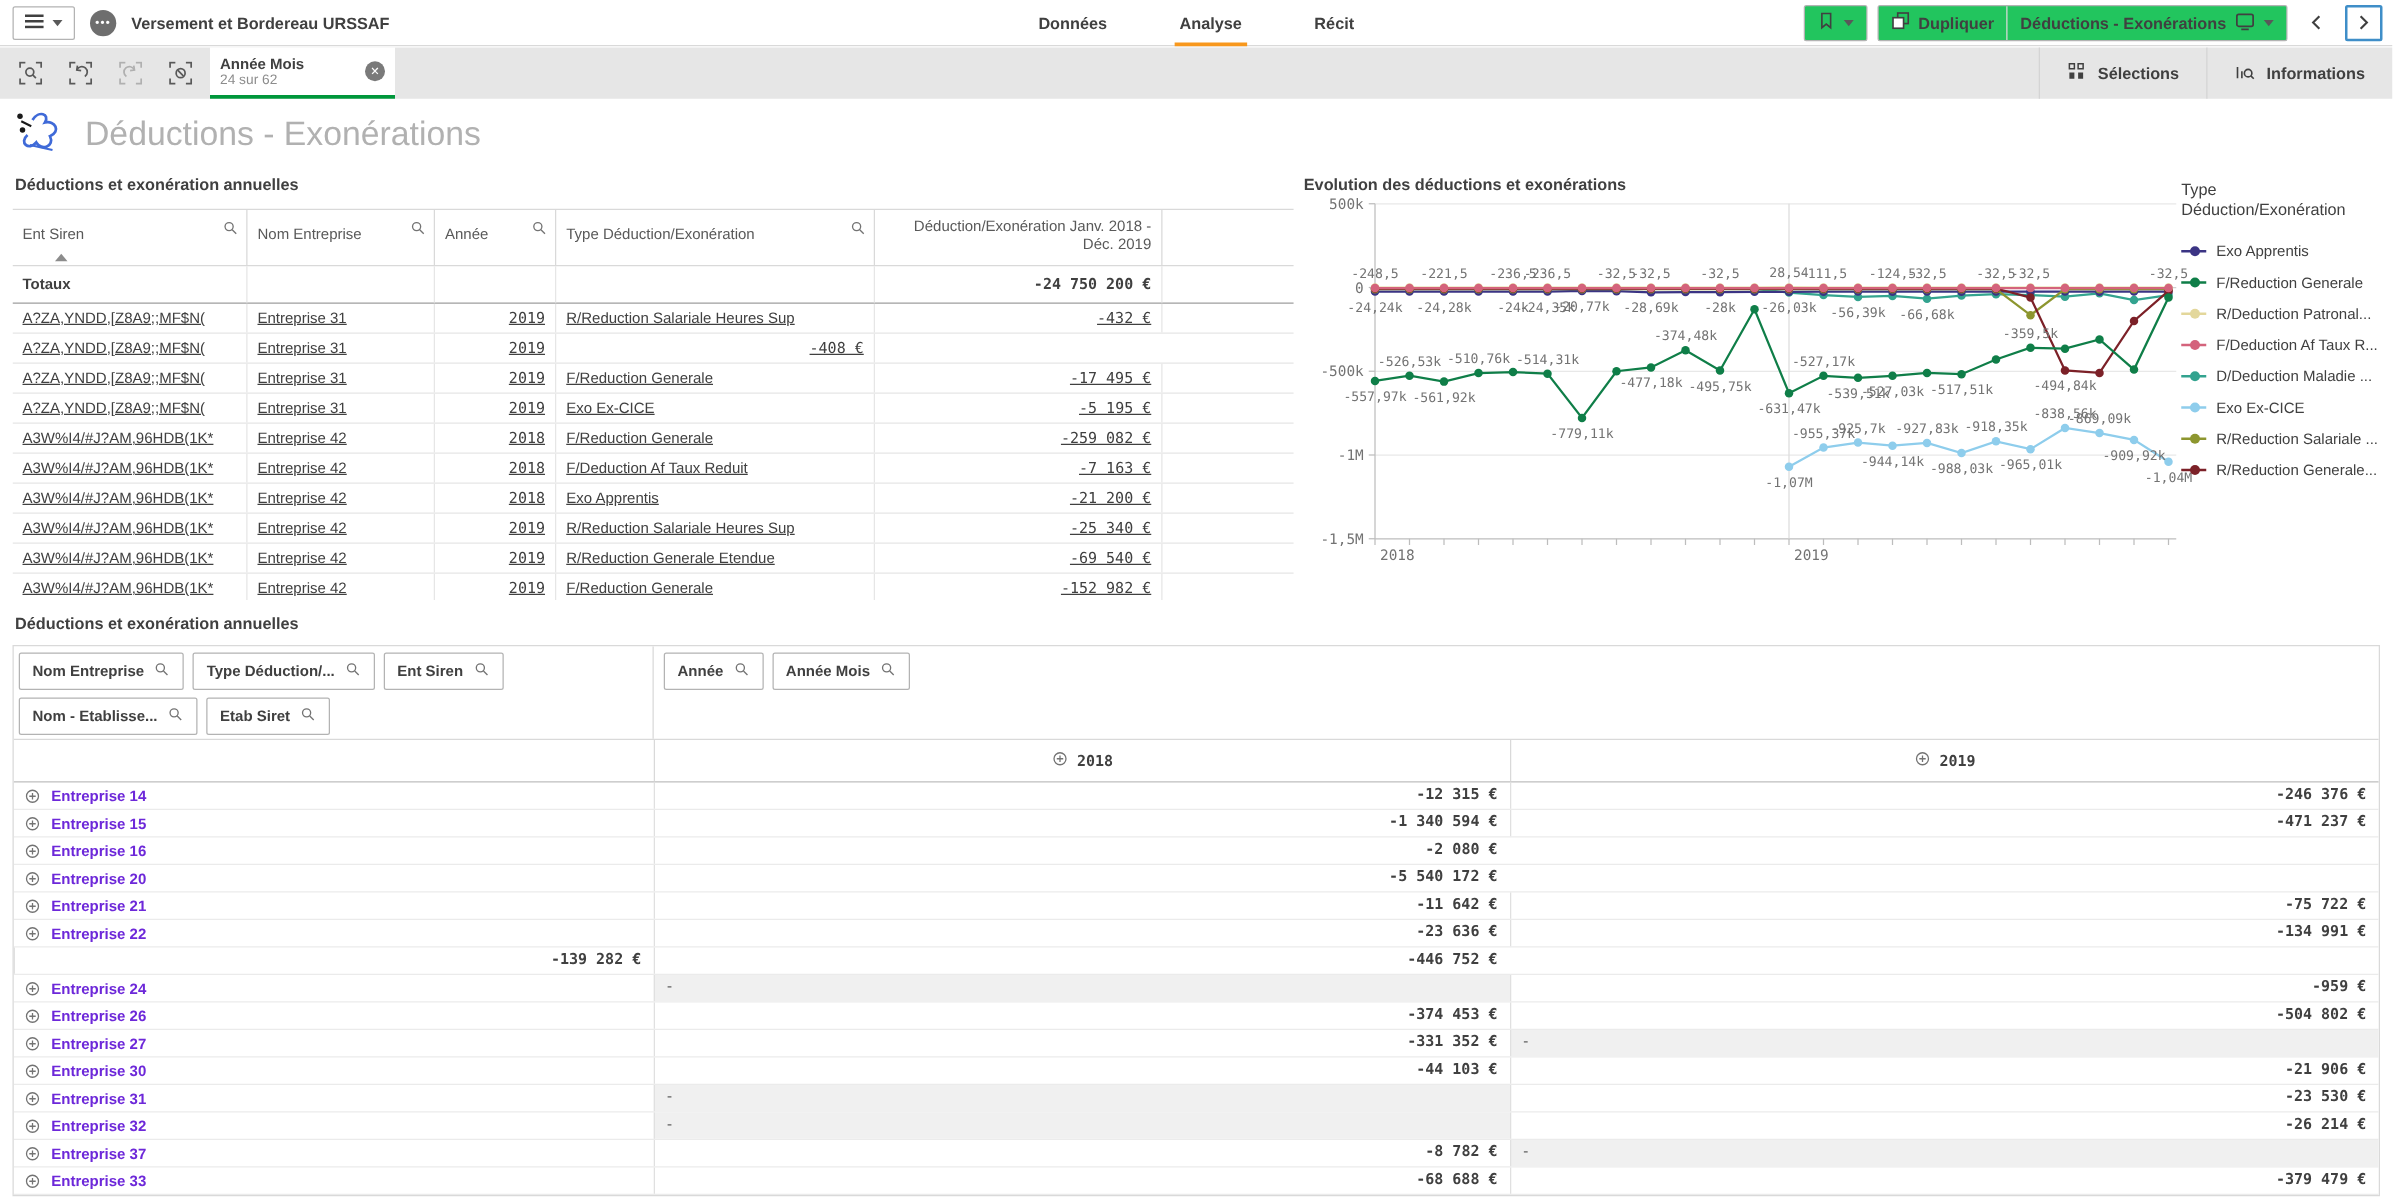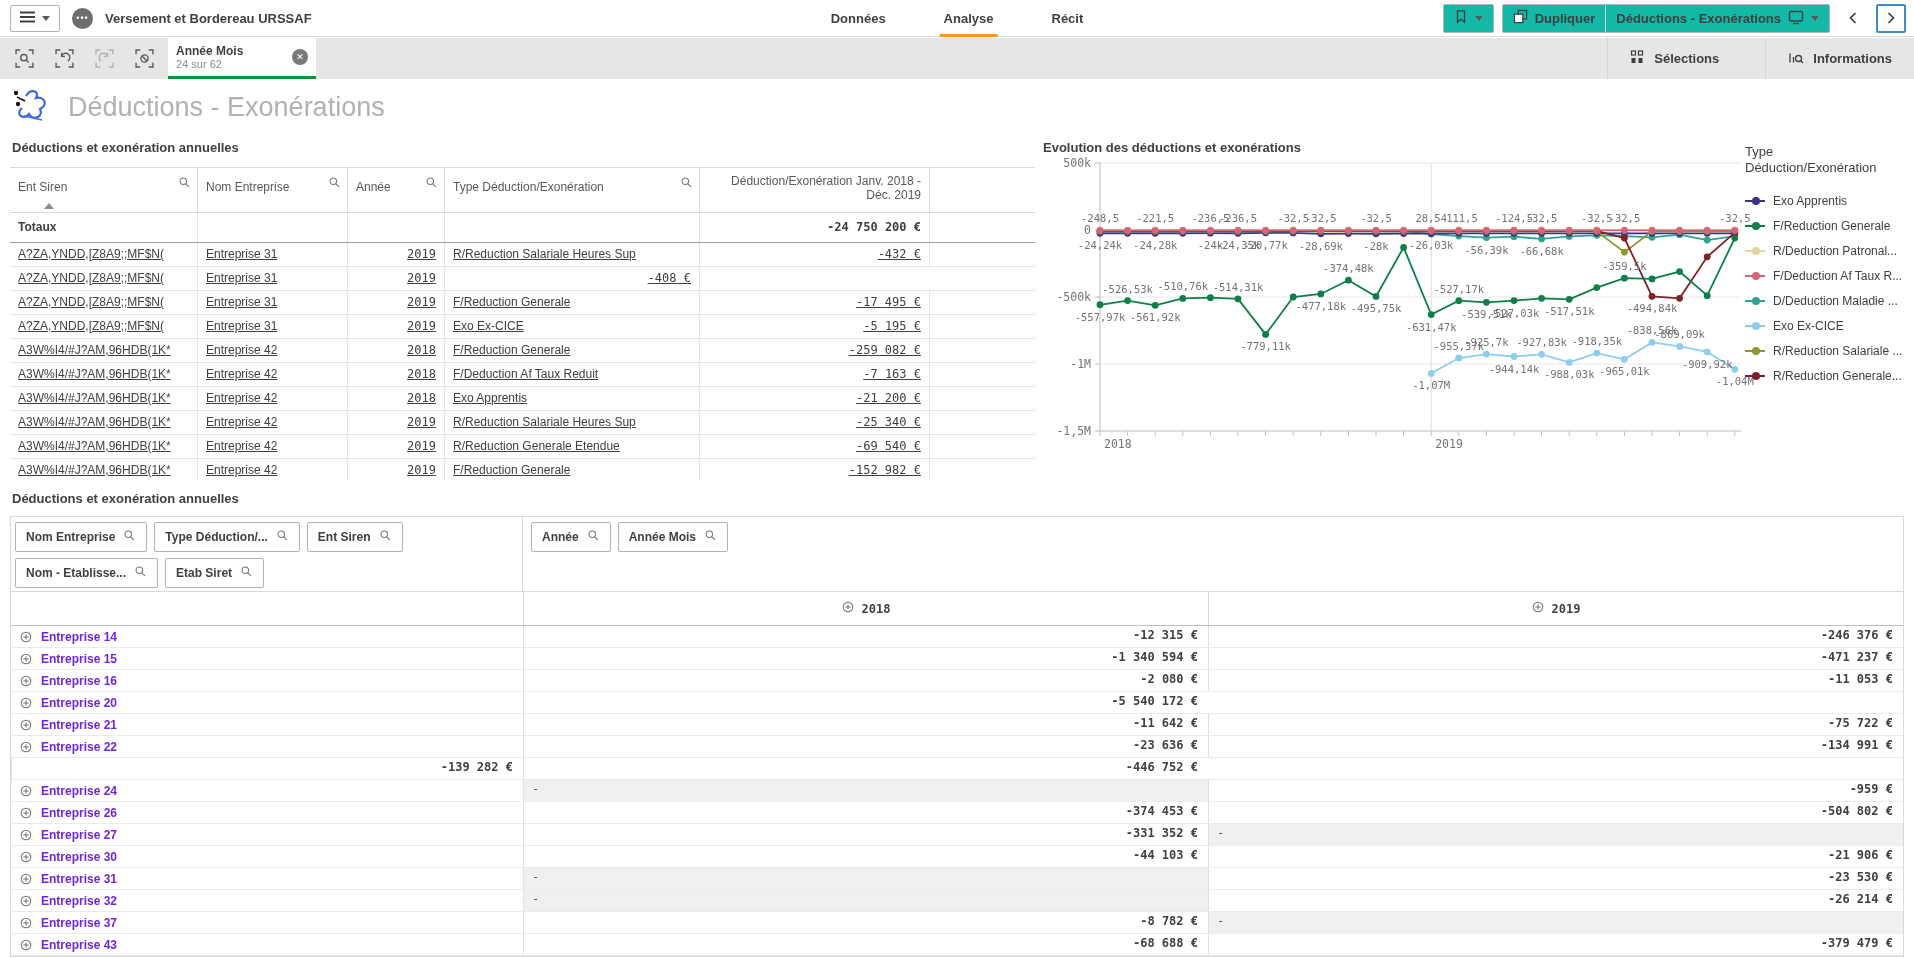--- a/index.html
+++ b/index.html
@@ -15,42 +15,42 @@
     background:#fff; height:27px; padding:0 9px; cursor:pointer; color:#404040; }
   .caret { width:0; height:0; border-left:4px solid transparent; border-right:4px solid transparent;
     border-top:5px solid #595959; display:inline-block; }
   .app-circle { width:21px; height:21px; border-radius:50%; background:#6e6e6e; color:#fff;
     font-size:9px; letter-spacing:1px; display:flex; align-items:center; justify-content:center; font-weight:bold; }
   .app-title { font-size:13px; font-weight:bold; color:#404040; }
   .tb-tabs { display:flex; gap:58px; justify-content:center; position:absolute; left:50%; transform:translateX(-50%); height:37px; align-items:center; }
   .tab { font-size:13px; font-weight:bold; color:#404040; height:37px; display:flex; align-items:center; cursor:pointer; position:relative; }
   .tab.active::after { content:""; position:absolute; left:-4px; right:-4px; bottom:0; height:3px; background:#f8981d; }
   .tb-right { display:flex; align-items:center; gap:8px; padding-right:8px; margin-left:auto; }
-  .tb-group { display:flex; align-items:center; border:1px solid #b3b3b3; border-radius:2px; height:29px; background:#14b8a6; }
+  .tb-group { display:flex; align-items:center; border:1px solid #b3b3b3; border-radius:2px; height:29px; background:#22c55e; }
   .tb-item { display:flex; align-items:center; gap:7px; padding:0 10px; font-size:13px; font-weight:bold; color:#404040; height:100%; cursor:pointer; }
   .tb-item + .tb-item { border-left:1px solid #d9d9d9; }
   .nav-chevron { width:30px; height:29px; display:flex; align-items:center; justify-content:center; color:#404040; cursor:pointer; }
   .nav-chevron.boxed { border:2px solid #3f8ec8; border-radius:2px; background:#fff; }
 
   
   .selbar { position:absolute; left:0; top:38px; width:1914px; height:41px; background:#e6e6e6;
     display:flex; align-items:stretch; }
   .sel-tools { display:flex; align-items:center; gap:4px; padding:0 6px; }
   .sel-tool { width:36px; height:36px; display:flex; align-items:center; justify-content:center; cursor:pointer; }
   .sel-tool.disabled { opacity:.38; }
   .chip { width:148px; background:#fff; border-bottom:3px solid #00973b; margin:0; height:41px;
     display:flex; align-items:center; padding:0 8px; gap:6px; cursor:pointer; position:relative; }
   .chip-txt { flex:1; min-width:0; }
   .chip-title { font-size:12px; font-weight:bold; color:#404040; line-height:14px; }
   .chip-sub { font-size:11px; color:#8c8c8c; line-height:13px; }
   .chip-x { width:16px; height:16px; border-radius:50%; background:#7a7a7a; color:#fff; font-size:9px;
     display:flex; align-items:center; justify-content:center; cursor:pointer; flex:none; }
   .sel-right { margin-left:auto; display:flex; align-items:stretch; }
   .sel-right-btn { display:flex; align-items:center; gap:9px; padding:0 22px; font-size:13px; font-weight:bold;
-    color:#404040; border-left:1px solid #d4d4d4; cursor:pointer;margin-left:24px; }
+    color:#404040; border-left:1px solid #d4d4d4; cursor:pointer; }
 
   
   .sheet-head { position:absolute; left:12px; top:86px; display:flex; align-items:center; gap:14px; }
   .sheet-title { font-size:27px; color:#b1b1b1; font-weight:normal; }
 
   .card-title { font-size:13px; font-weight:bold; color:#404040; }
 
   
   .t1-card { position:absolute; left:10px; top:136px; width:1025px; height:344px; overflow:hidden; }
   .t1-card .card-title { padding:4px 0 12px 2px; }
@@ -861,21 +861,20 @@
               <span style="display: inline-flex;">
                 <svg width="12" height="12" viewBox="0 0 14 14">
                   <circle cx="7" cy="7" r="5.6" fill="none" stroke="#737373" stroke-width="1.2"></circle>
                   <line x1="7" y1="4" x2="7" y2="10" stroke="#737373" stroke-width="1.2"></line>
                   <line x1="4" y1="7" x2="10" y2="7" stroke="#737373" stroke-width="1.2"></line>
                 </svg>
               </span>
               <span>Entreprise 16</span>
             </div>
             <div class="p-val">-2 080 €</div>
-            <div class="p-val">-11 053 €</div>
           </div>
           <div class="p-row">
             <div class="p-label">
               <span style="display: inline-flex;">
                 <svg width="12" height="12" viewBox="0 0 14 14">
                   <circle cx="7" cy="7" r="5.6" fill="none" stroke="#737373" stroke-width="1.2"></circle>
                   <line x1="7" y1="4" x2="7" y2="10" stroke="#737373" stroke-width="1.2"></line>
                   <line x1="4" y1="7" x2="10" y2="7" stroke="#737373" stroke-width="1.2"></line>
                 </svg>
               </span>
@@ -1015,21 +1014,21 @@
           </div>
           <div class="p-row">
             <div class="p-label">
               <span style="display: inline-flex;">
                 <svg width="12" height="12" viewBox="0 0 14 14">
                   <circle cx="7" cy="7" r="5.6" fill="none" stroke="#737373" stroke-width="1.2"></circle>
                   <line x1="7" y1="4" x2="7" y2="10" stroke="#737373" stroke-width="1.2"></line>
                   <line x1="4" y1="7" x2="10" y2="7" stroke="#737373" stroke-width="1.2"></line>
                 </svg>
               </span>
-              <span>Entreprise 43</span>
+              <span>Entreprise 33</span>
             </div>
             <div class="p-val">-68 688 €</div>
             <div class="p-val">-379 479 €</div>
           </div>
         </div>
     </div>
   </div>
 
 </div>
 

